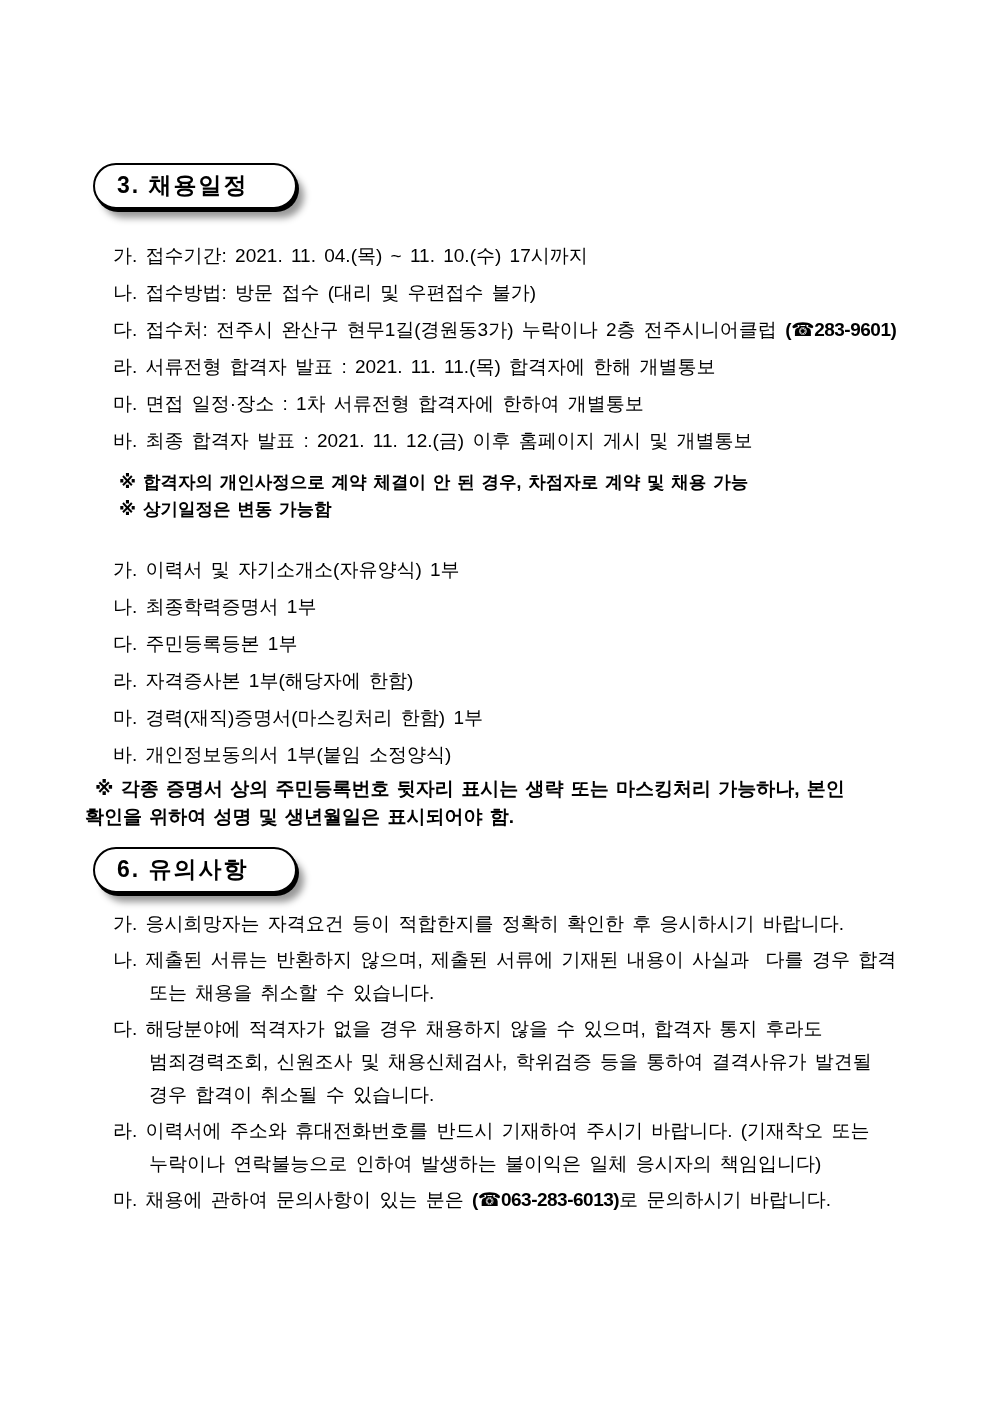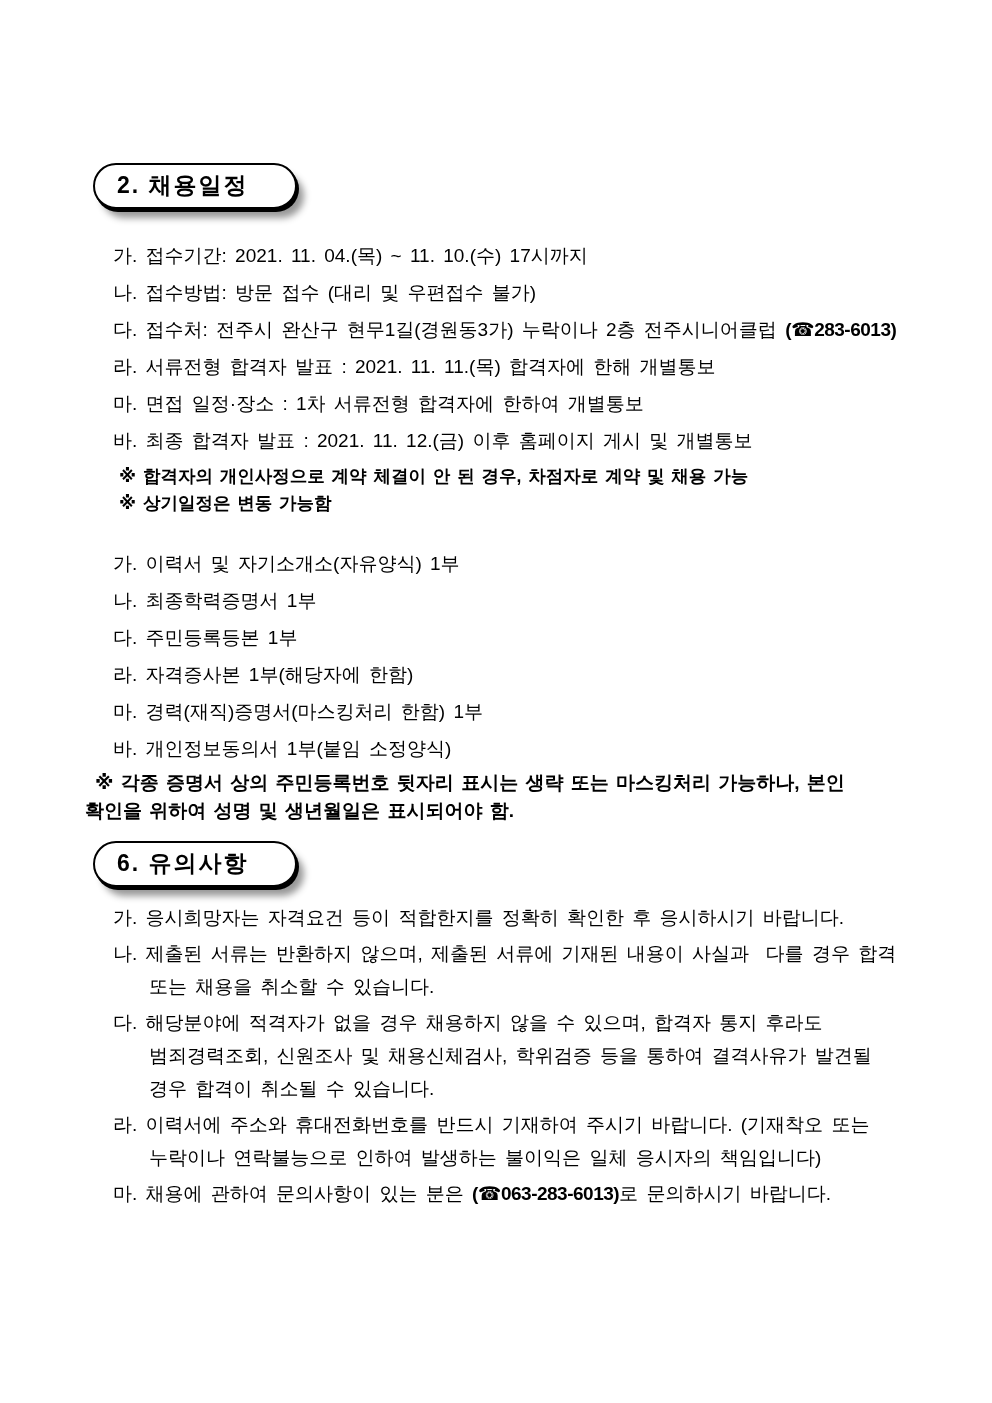--- a/index.html
+++ b/index.html
@@ -49,21 +49,21 @@
     padding-left: 36px;
     text-indent: -36px;
     word-break: keep-all;
     white-space: pre-wrap;
     word-spacing: 3px;
   }
   .sec-6 .item { margin-bottom: 3px; }
 
   .b { font-weight: bold; letter-spacing: -0.5px; }
 
-  .notes-4 { margin-left: 26px; margin-top: 6px; }
+  .notes-4 { margin-left: 26px; margin-top: 12px; }
   .notes-4 .note {
     font-size: 17.5px;
     font-weight: bold;
     line-height: 27px;
     word-break: keep-all;
     word-spacing: 2px;
   }
 
   .notes-5 { margin-left: -8px; margin-top: 4px; }
   .notes-5 .note {
@@ -75,26 +75,26 @@
     word-spacing: 2px;
   }
 </style>
 </head>
 <body>
 
 <div class="page">
 
   <section class="sec sec-4">
     <div class="sec-header">
-      <span>2. 채용일정</span>
+      <span>3. 채용일정</span>
     </div>
     <div class="items">
         <div class="item"><span>가. 접수기간: 2021. 11. 04.(목) ~ 11. 10.(수) 17시까지</span></div>
         <div class="item"><span>나. 접수방법: 방문 접수 (대리 및 우편접수 불가)</span></div>
-        <div class="item"><span>다. 접수처: 전주시 완산구 현무1길(경원동3가) 누락이나 2층 전주시니어클럽 </span><span class="b">(☎283-6013)</span></div>
+        <div class="item"><span>다. 접수처: 전주시 완산구 현무1길(경원동3가) 누락이나 2층 전주시니어클럽 </span><span class="b">(☎283-9601)</span></div>
         <div class="item"><span>라. 서류전형 합격자 발표 : 2021. 11. 11.(목) 합격자에 한해 개별통보</span></div>
         <div class="item"><span>마. 면접 일정·장소 : 1차 서류전형 합격자에 한하여 개별통보</span></div>
         <div class="item"><span>바. 최종 합격자 발표 : 2021. 11. 12.(금) 이후 홈페이지 게시 및 개별통보</span></div>
       </div>
     <div class="notes-4">
         <div class="note">※ 합격자의 개인사정으로 계약 체결이 안 된 경우, 차점자로 계약 및 채용 가능</div>
         <div class="note">※ 상기일정은 변동 가능함</div>
       </div>
   </section>
 

